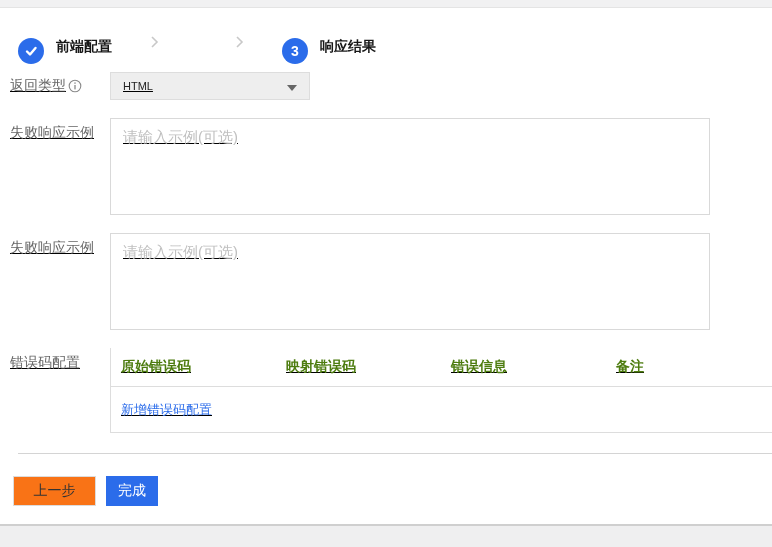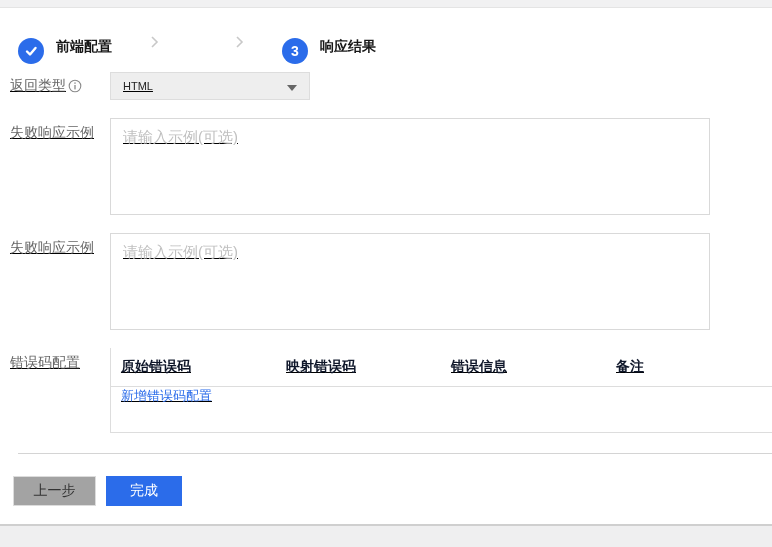--- a/index.html
+++ b/index.html
@@ -39,35 +39,35 @@
   textarea.example-input { width:600px; height:97px; border:1px solid #d9d9d9;
     resize:none; outline:none; padding:9px 12px; font-size:15px; color:#333;
     font-family:"Liberation Sans","DejaVu Sans",sans-serif; }
   textarea.example-input::placeholder { color:#c0c0c0; }
 
   
   .err-table { flex:1 1 auto; border-left:1px solid #dddddd; min-width:660px; }
   .err-head { display:flex; height:39px; align-items:center;
     border-bottom:1px solid #dddddd; }
   .err-head-cell { width:165px; flex:0 0 165px; padding-left:10px;
-    font-size:14px; font-weight:bold; color:#0f172a; }
-  .err-body-row { display:flex; align-items:flex-start; height:46px;
+    font-size:14px; font-weight:bold; color:#4d7c0f; }
+  .err-body-row { display:flex; align-items:center; height:46px;
     border-bottom:1px solid #dddddd; }
   .add-link { margin-left:10px; font-size:13px; color:#2b6cea; cursor:pointer;
     text-decoration:none; }
 
   
   .divider { margin:20px 0 0 8px; border-top:1px solid #d4d4d4; }
   .footer-buttons { margin:22px 0 0 3px; display:flex; }
   .btn { height:30px; font-size:14px; cursor:pointer; display:flex;
     align-items:center; justify-content:center;
     font-family:"Liberation Sans","DejaVu Sans",sans-serif; }
-  .btn-default { width:83px; background:#a3a3a3; border:1px solid #dcdcdc;
+  .btn-default { width:83px; background:#f97316; border:1px solid #dcdcdc;
     color:#333; }
-  .btn-primary { width:76px; background:#2b6cea; border:1px solid #2b6cea;
+  .btn-primary { width:52px; background:#2b6cea; border:1px solid #2b6cea;
     color:#ffffff; margin-left:10px; }
 </style>
 </head>
 <body>
 
 <div class="page">
   <div class="topbar"></div>
 
   <div class="panel">
 

